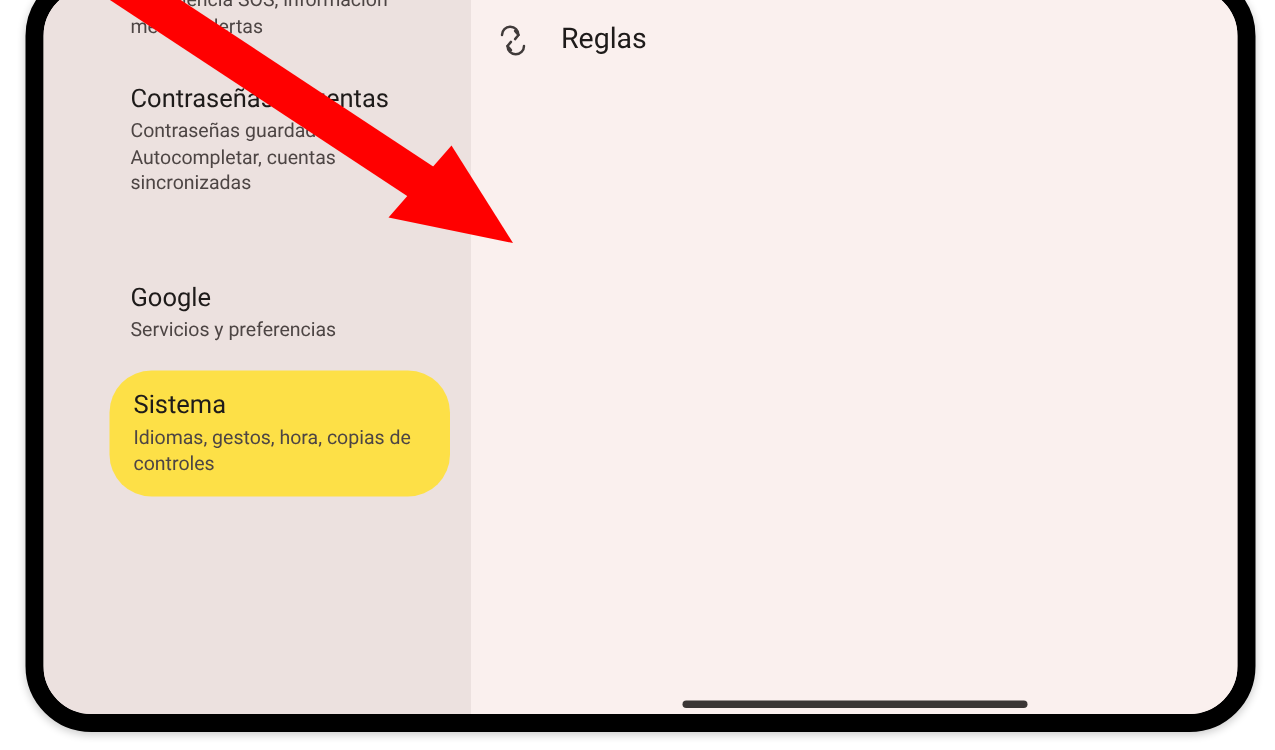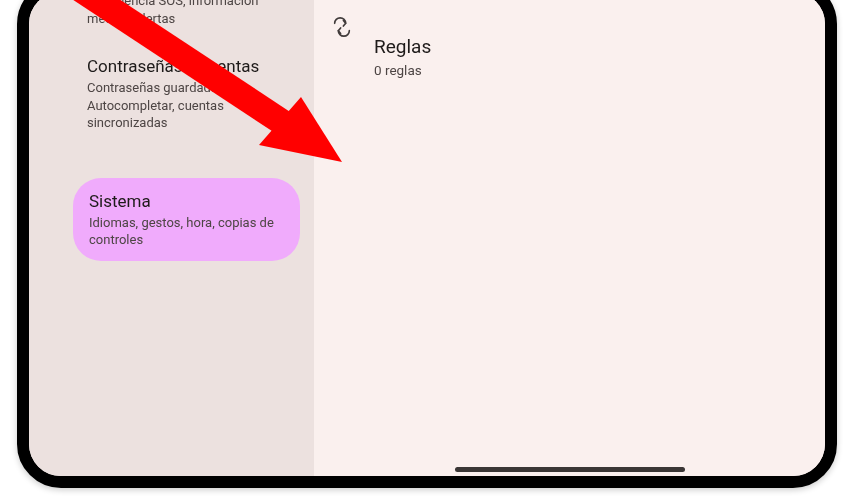--- a/index.html
+++ b/index.html
@@ -50,41 +50,41 @@
     color: #1e1b1a;
     line-height: 1.3;
     margin-bottom: 2px;
   }
   .sidebar-sub {
     font-size: 13px;
     color: #4d4544;
     line-height: 1.35;
   }
   .sidebar-item.selected {
-    background: #f0abfc;
+    background: #fde047;
     border-radius: 28px;
     margin: 4px 14px 6px 44px;
     padding: 12px 18px 12px 16px;
   }
   .main-row {
     display: flex;
     align-items: flex-start;
     gap: 20px;
     padding: 14px 20px 14px 16px;
     cursor: pointer;
   }
   .main-icon {
     width: 24px;
     display: flex;
     justify-content: center;
     padding-top: 2px;
     color: #403b3a;
     flex: 0 0 24px;
   }
-  .main-texts { flex: 1; margin-top: 21px; }
+  .main-texts { flex: 1; }
   .main-title {
     font-size: 19px;
     color: #1e1b1a;
     line-height: 1.3;
   }
   .main-sub {
     font-size: 13.5px;
     color: #4d4544;
     margin-top: 2px;
   }
@@ -123,20 +123,24 @@
       </div>
 
       <div class="sidebar-item">
         <div class="sidebar-title">Contraseñas y cuentas</div>
         <div class="sidebar-sub">Contraseñas guardadas, Autocompletar, cuentas sincronizadas</div>
       </div>
 
       <div class="sidebar-item">
       </div>
 
+      <div class="sidebar-item">
+        <div class="sidebar-title">Google</div>
+        <div class="sidebar-sub">Servicios y preferencias</div>
+      </div>
 
       <div class="sidebar-item selected">
         <div class="sidebar-title">Sistema</div>
         <div class="sidebar-sub">Idiomas, gestos, hora, copias de controles</div>
       </div>
 
     </div>
 
     <div class="main">
 
@@ -144,21 +148,20 @@
         <span class="main-icon">
           <svg width="22" height="22" viewBox="0 0 24 24" fill="none" stroke="currentColor" stroke-width="1.8">
             <path d="M4 8 A6 6 0 0 1 16 8" stroke-linecap="round"></path>
             <path d="M20 16 A6 6 0 0 1 8 16" stroke-linecap="round"></path>
             <polyline points="13.5,5 16,8 13.5,11" stroke-linecap="round" stroke-linejoin="round"></polyline>
             <polyline points="10.5,13 8,16 10.5,19" stroke-linecap="round" stroke-linejoin="round"></polyline>
           </svg>
         </span>
         <div class="main-texts">
           <div class="main-title">Reglas</div>
-          <div class="main-sub">0 reglas</div>
         </div>
       </div>
 
 
 
       <div class="nav-handle"></div>
     </div>
 
   </div>
 </div>

